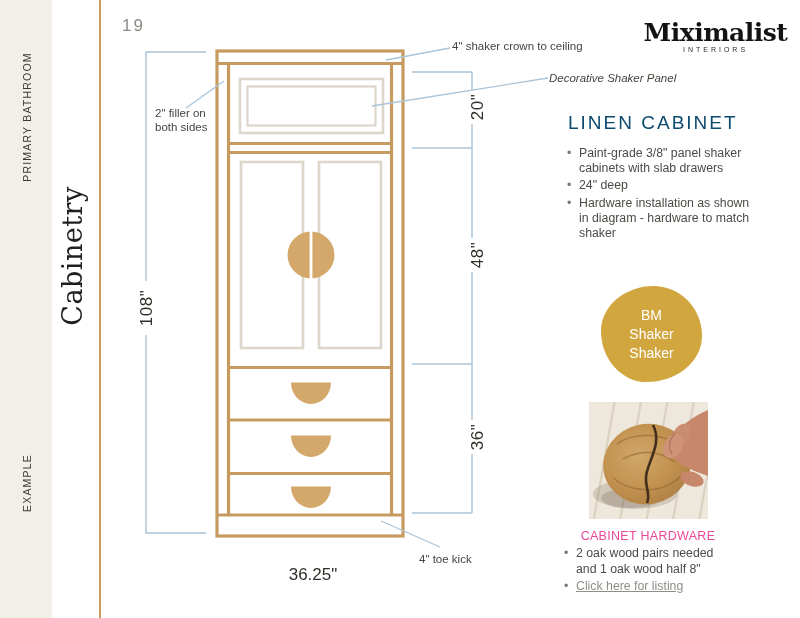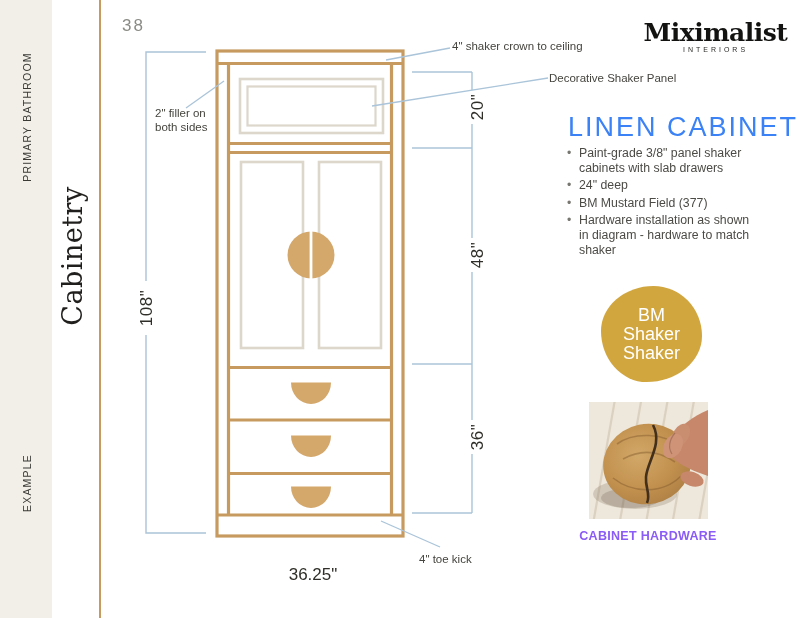--- a/index.html
+++ b/index.html
@@ -20,47 +20,47 @@
   .s-tan{stroke:var(--tan);}
   .f-tan{fill:var(--tan_fill);}
   .s-gray{stroke:var(--panel);}
   .s-blue{stroke:var(--blue);}
   .dim-label{font-size:17px;color:#2f2e28;letter-spacing:0.5px;}
   .note{position:absolute;font-size:11.5px;color:#45443e;line-height:14px;}
   .width-dim{left:268px;top:565px;width:90px;text-align:center;font-size:17px;color:#2f2e28;}
   .logo{left:628px;top:20px;width:175px;text-align:center;}
   .logo-name{font-family:"DejaVu Serif",serif;font-size:25px;font-weight:700;color:#131312;letter-spacing:-0.5px;line-height:26px;}
   .logo-sub{font-size:7px;letter-spacing:3px;color:#2a2a28;margin-top:0px;}
-  .main-title{left:568px;top:112px;font-size:27px;letter-spacing:2px;color:#3b82f6;}
+  .main-title{left:568px;top:112px;font-size:19px;letter-spacing:2px;color:#0c4a6e;}
   ul.blist{list-style:none;margin:0;padding:0;}
   ul.blist li{position:relative;padding-left:13px;margin-bottom:2px;}
   ul.blist li::before{content:"\2022";position:absolute;left:1px;top:0;color:#77766f;}
   .specs{left:566px;top:146px;width:192px;font-size:12.3px;line-height:15.2px;color:#4c4b46;}
   .swatch{left:601px;top:286px;width:101px;height:96px;background:var(--gold);
           border-radius:52% 48% 55% 45% / 47% 52% 48% 53%;
           display:flex;align-items:center;justify-content:center;text-align:center;}
-  .swatch-text{color:#ffffff;font-size:18px;line-height:19px;}
+  .swatch-text{color:#ffffff;font-size:14px;line-height:19px;}
   .photo{left:589px;top:402px;width:119px;height:117px;}
-  .hw-title{left:560px;top:529px;width:176px;text-align:center;font-size:12.5px;font-weight:bold;
-            letter-spacing:0.3px;color:#8b5cf6;}
+  .hw-title{left:560px;top:529px;width:176px;text-align:center;font-size:12.5px;font-weight:normal;
+            letter-spacing:0.3px;color:#ec4899;}
   .hw-list{left:563px;top:546px;width:160px;font-size:12.3px;line-height:15.5px;color:#4c4b46;}
   .hw-list a{color:var(--link);text-decoration:underline;cursor:pointer;}
 </style>
 </head>
 <body>
 
 <div class="page">
 
   <div class="abs sidebar"></div>
   <div class="vlabel side-text" style="left:27px;top:117px;">PRIMARY BATHROOM</div>
   <div class="vlabel side-text" style="left:27px;top:483px;">EXAMPLE</div>
   <div class="vlabel cabinetry" style="left:72px;top:256px;">Cabinetry</div>
   <div class="abs divider"></div>
 
-  <div class="abs page-number">38</div>
+  <div class="abs page-number">19</div>
 
   <svg class="abs diagram" width="800" height="618" viewBox="0 0 800 618">
     <g class="s-tan" fill="none" stroke-width="3.2">
       <rect x="217" y="51" width="186" height="485"></rect>
       <line x1="217" y1="63.5" x2="403" y2="63.5"></line>
       <line x1="228.5" y1="63.5" x2="228.5" y2="515"></line>
       <line x1="391.5" y1="63.5" x2="391.5" y2="515"></line>
       <line x1="228.5" y1="143.5" x2="391.5" y2="143.5"></line>
       <line x1="228.5" y1="152.5" x2="391.5" y2="152.5"></line>
       <line x1="228.5" y1="367.5" x2="391.5" y2="367.5"></line>
@@ -99,41 +99,40 @@
     </g>
     <g class="s-blue" fill="none" stroke-width="1.3">
       <line x1="450" y1="48" x2="386" y2="60"></line>
       <line x1="548" y1="78" x2="372" y2="106"></line>
       <line x1="224" y1="81" x2="186" y2="108"></line>
       <line x1="381" y1="521" x2="440" y2="547"></line>
     </g>
   </svg>
 
   <div class="note" style="left:452px;top:39px;">4" shaker crown to ceiling</div>
-  <div class="note" style="left:549px;top:71px;">Decorative Shaker Panel</div>
+  <div class="note" style="left:549px;top:71px;font-style:italic;">Decorative Shaker Panel</div>
   <div class="note" style="left:155px;top:106px;width:70px;">2" filler on both sides</div>
   <div class="note" style="left:419px;top:552px;">4" toe kick</div>
 
   <div class="vlabel dim-label" style="left:147px;top:308px;">108"</div>
   <div class="vlabel dim-label" style="left:478px;top:107px;">20"</div>
   <div class="vlabel dim-label" style="left:478px;top:255px;">48"</div>
   <div class="vlabel dim-label" style="left:478px;top:437px;">36"</div>
   <div class="abs width-dim">36.25"</div>
 
   <div class="abs logo">
     <div class="logo-name">Miximalist</div>
     <div class="logo-sub">INTERIORS</div>
   </div>
 
   <div class="abs main-title">LINEN CABINET</div>
 
   <ul class="abs blist specs">
     <li>Paint-grade 3/8" panel shaker cabinets with slab drawers</li>
     <li>24" deep</li>
-    <li>BM Mustard Field (377)</li>
     <li>Hardware installation as shown in diagram - hardware to match shaker</li>
   </ul>
 
   <div class="abs swatch">
     <div class="swatch-text">
       <div>BM</div>
       <div>Shaker</div>
       <div>Shaker</div>
     </div>
   </div>
@@ -173,15 +172,19 @@
         <ellipse cx="84" cy="44" rx="9" ry="13" transform="rotate(28 84 44)" fill="#cf9478"></ellipse>
         <ellipse cx="103" cy="77" rx="12" ry="7" transform="rotate(18 103 77)" fill="#c6876a"></ellipse>
         <path d="M86,31 C80,38 79,46 83,52" stroke="rgba(90,50,30,0.3)" stroke-width="1.2" fill="none"></path>
       </g>
     </svg>
   </div>
 
   <div class="abs hw-title">CABINET HARDWARE</div>
 
   <ul class="abs blist hw-list">
+    <li>2 oak wood pairs needed and 1 oak wood half 8"</li>
+    <li>
+      <a>Click here for listing</a>
+    </li>
   </ul>
 
 </div>
 
 </body></html>

